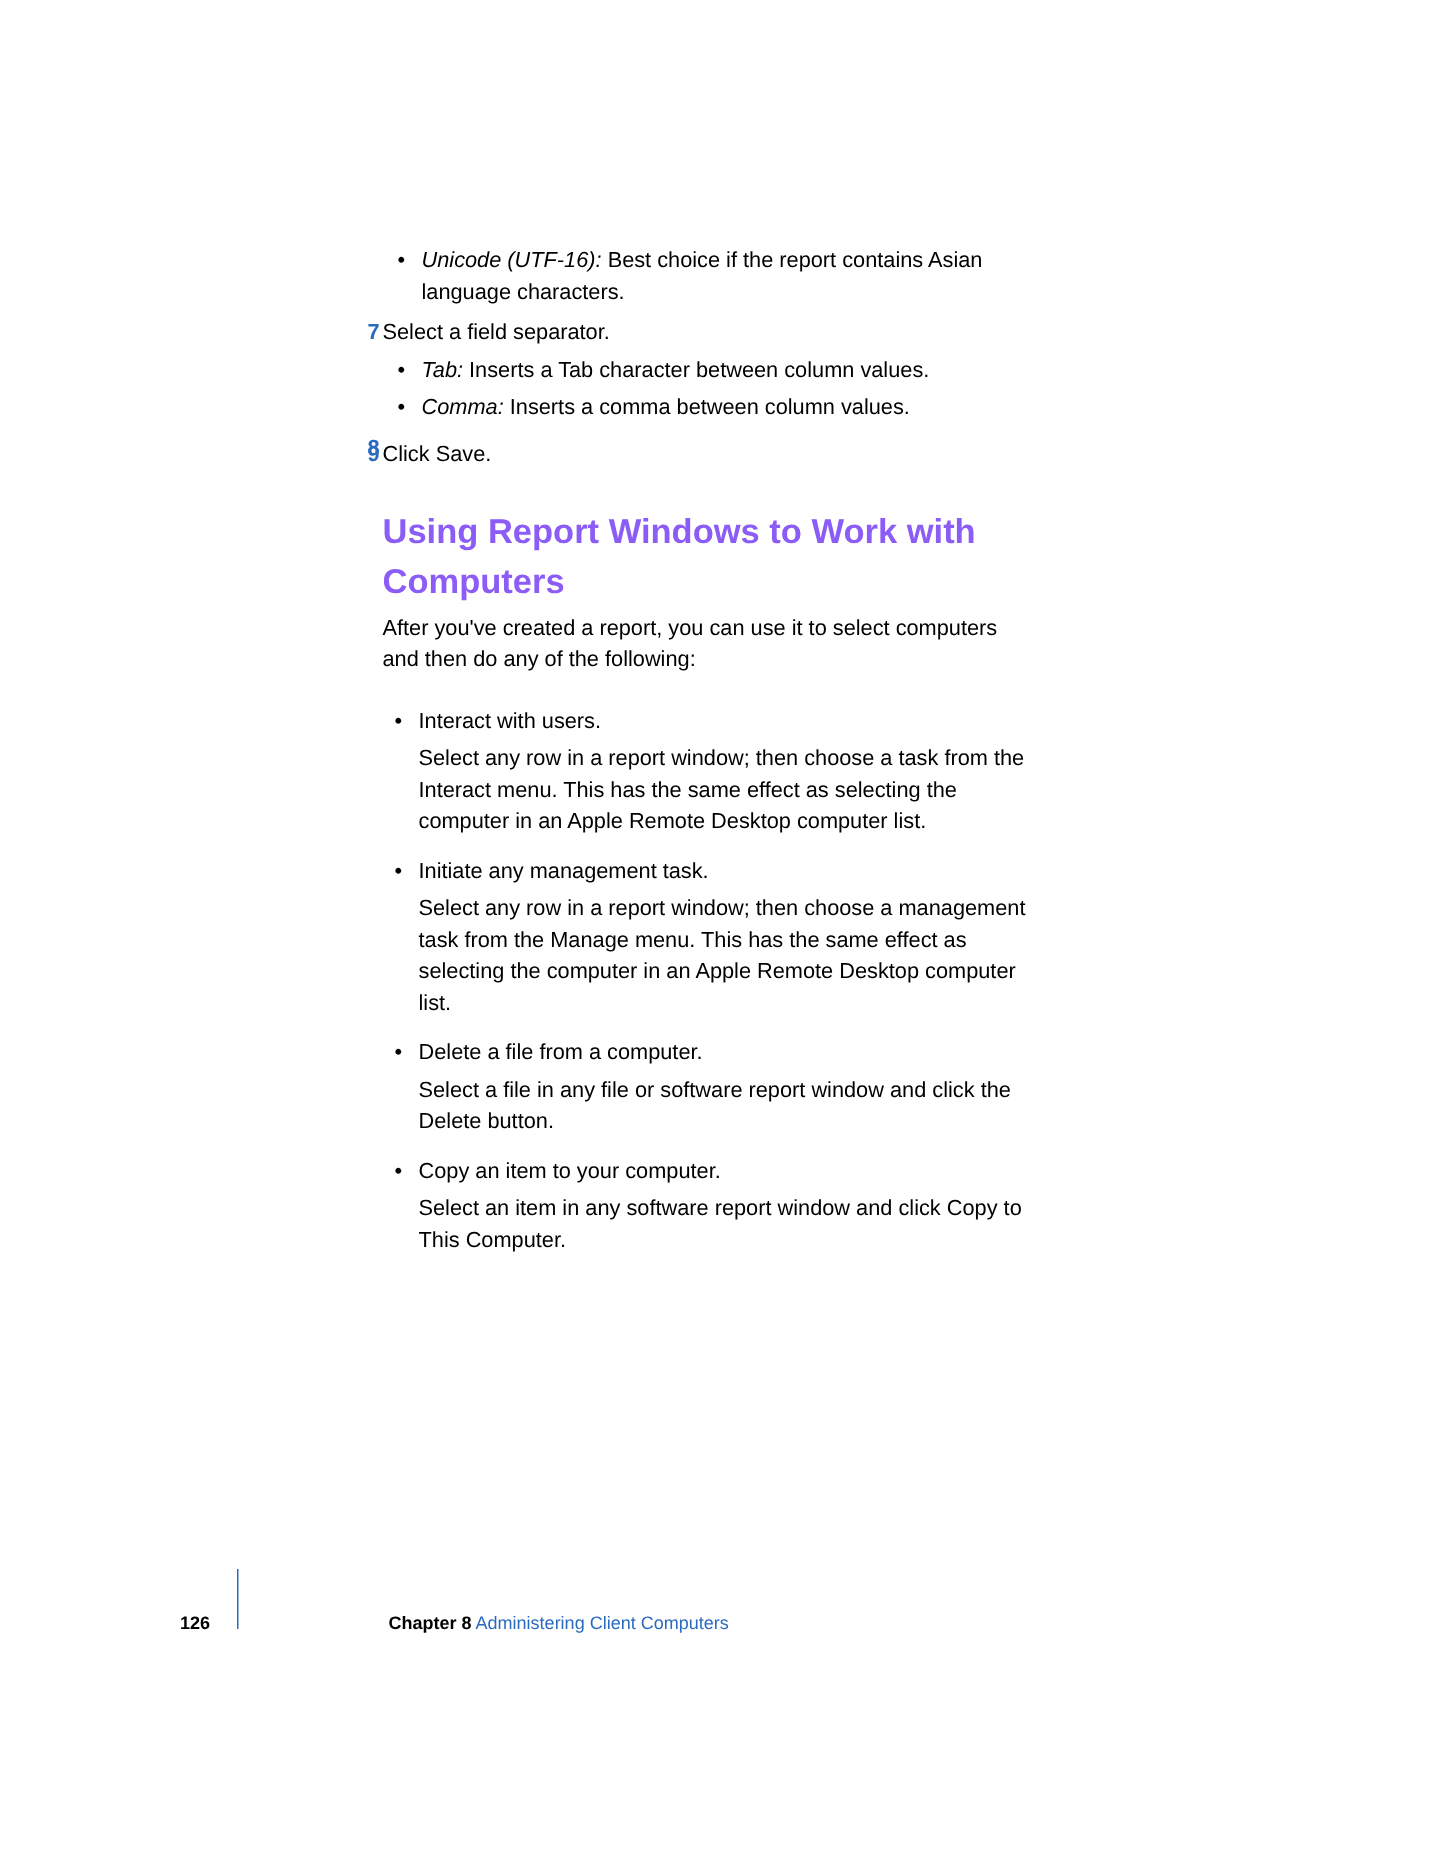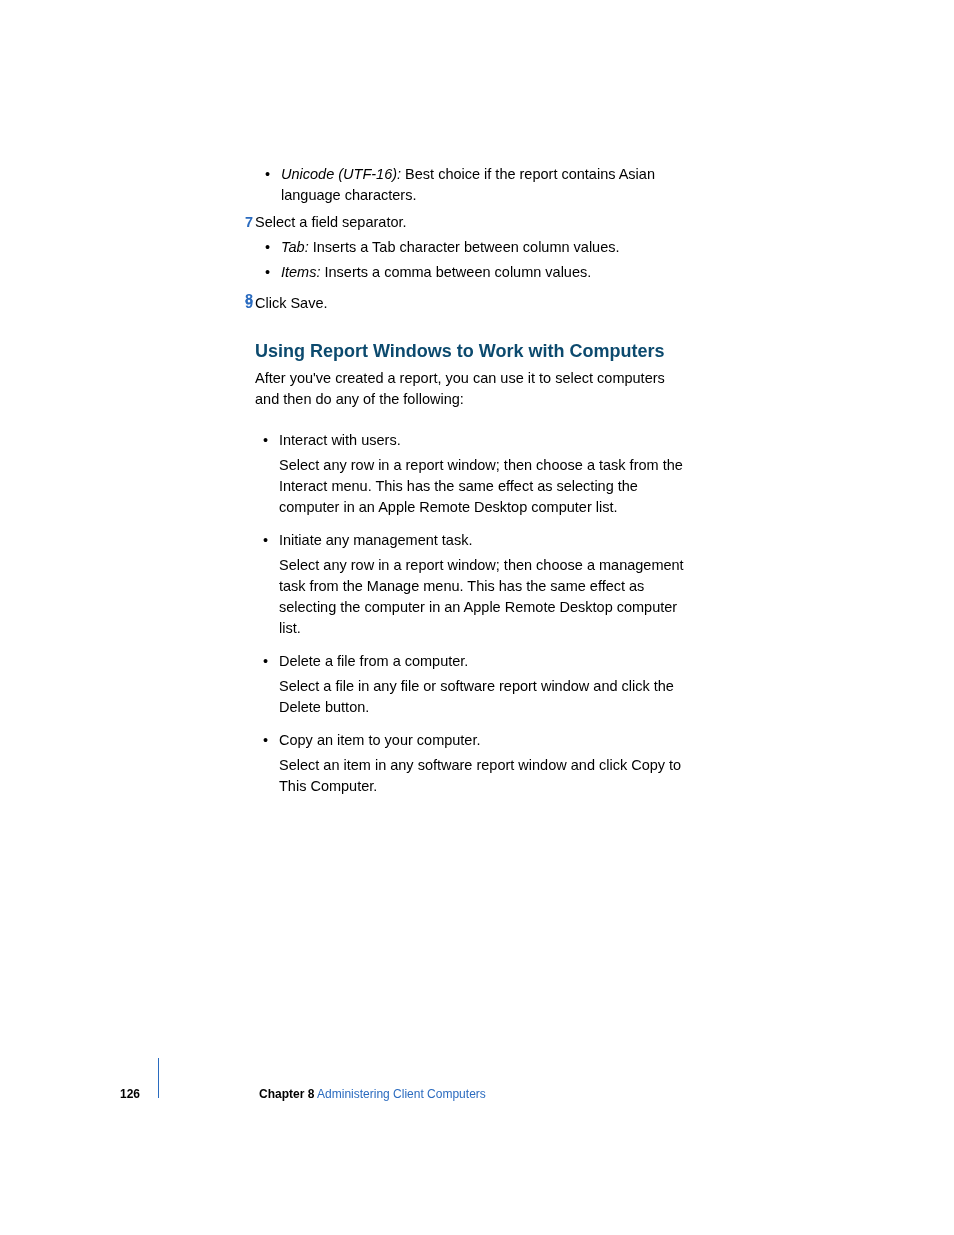--- a/index.html
+++ b/index.html
@@ -42,22 +42,22 @@
   .sub-bullet::before {
     content: "•";
     position: absolute;
     left: -16px;
     top: 0;
   }
   .italic-term {
     font-style: italic;
   }
   .section-heading {
-    color: #0c4a6e;
-    font-size: 18px;
+    color: #8b5cf6;
+    font-size: 23px;
     font-weight: bold;
     margin-top: 24px;
     margin-bottom: 4px;
   }
   .body-text {
     margin-bottom: 20px;
   }
   .list2 {
     margin-top: 6px;
   }
@@ -74,21 +74,21 @@
   }
   .li2-title {
     margin-bottom: 4px;
   }
   .li2-desc {
   }
   .footer {
     position: absolute;
     left: 120px;
     right: 100px;
-    bottom: 132px;
+    bottom: 144px;
     font-size: 12px;
     display: flex;
     align-items: stretch;
   }
   .page-num {
     font-weight: bold;
     color: #000;
     padding-right: 18px;
   }
   .footer-sep {
@@ -120,21 +120,21 @@
   </div>
 
   <div class="step">
     <span class="step-num">7</span>
     <span>Select a field separator.</span>
     <div class="sub-bullets">
       <div class="sub-bullet">
         <span class="italic-term">Tab:</span><span>  Inserts a Tab character between column values.</span>
       </div>
       <div class="sub-bullet">
-        <span class="italic-term">Items:</span><span>  Inserts a comma between column values.</span>
+        <span class="italic-term">Comma:</span><span>  Inserts a comma between column values.</span>
       </div>
     </div>
   </div>
 
   <div class="step" style="margin-bottom:10px;">
     <span class="step-num">8</span>
   </div>
 
   <div class="step">
     <span class="step-num">9</span>

